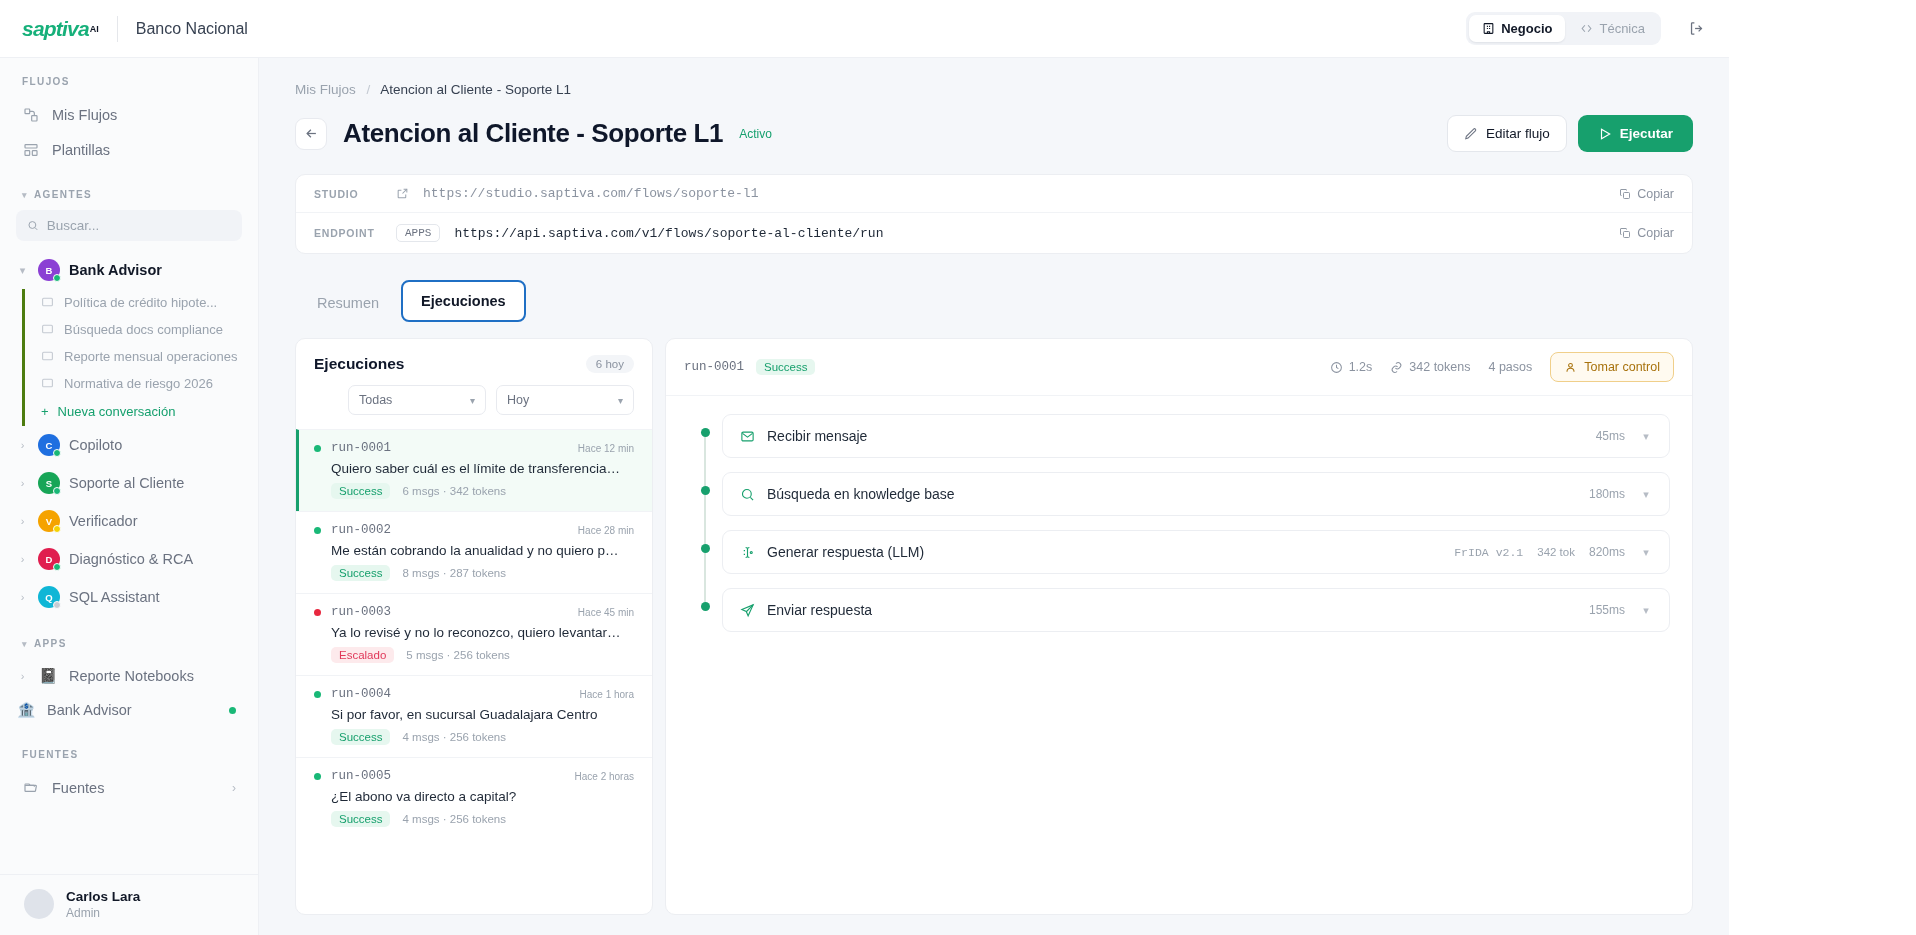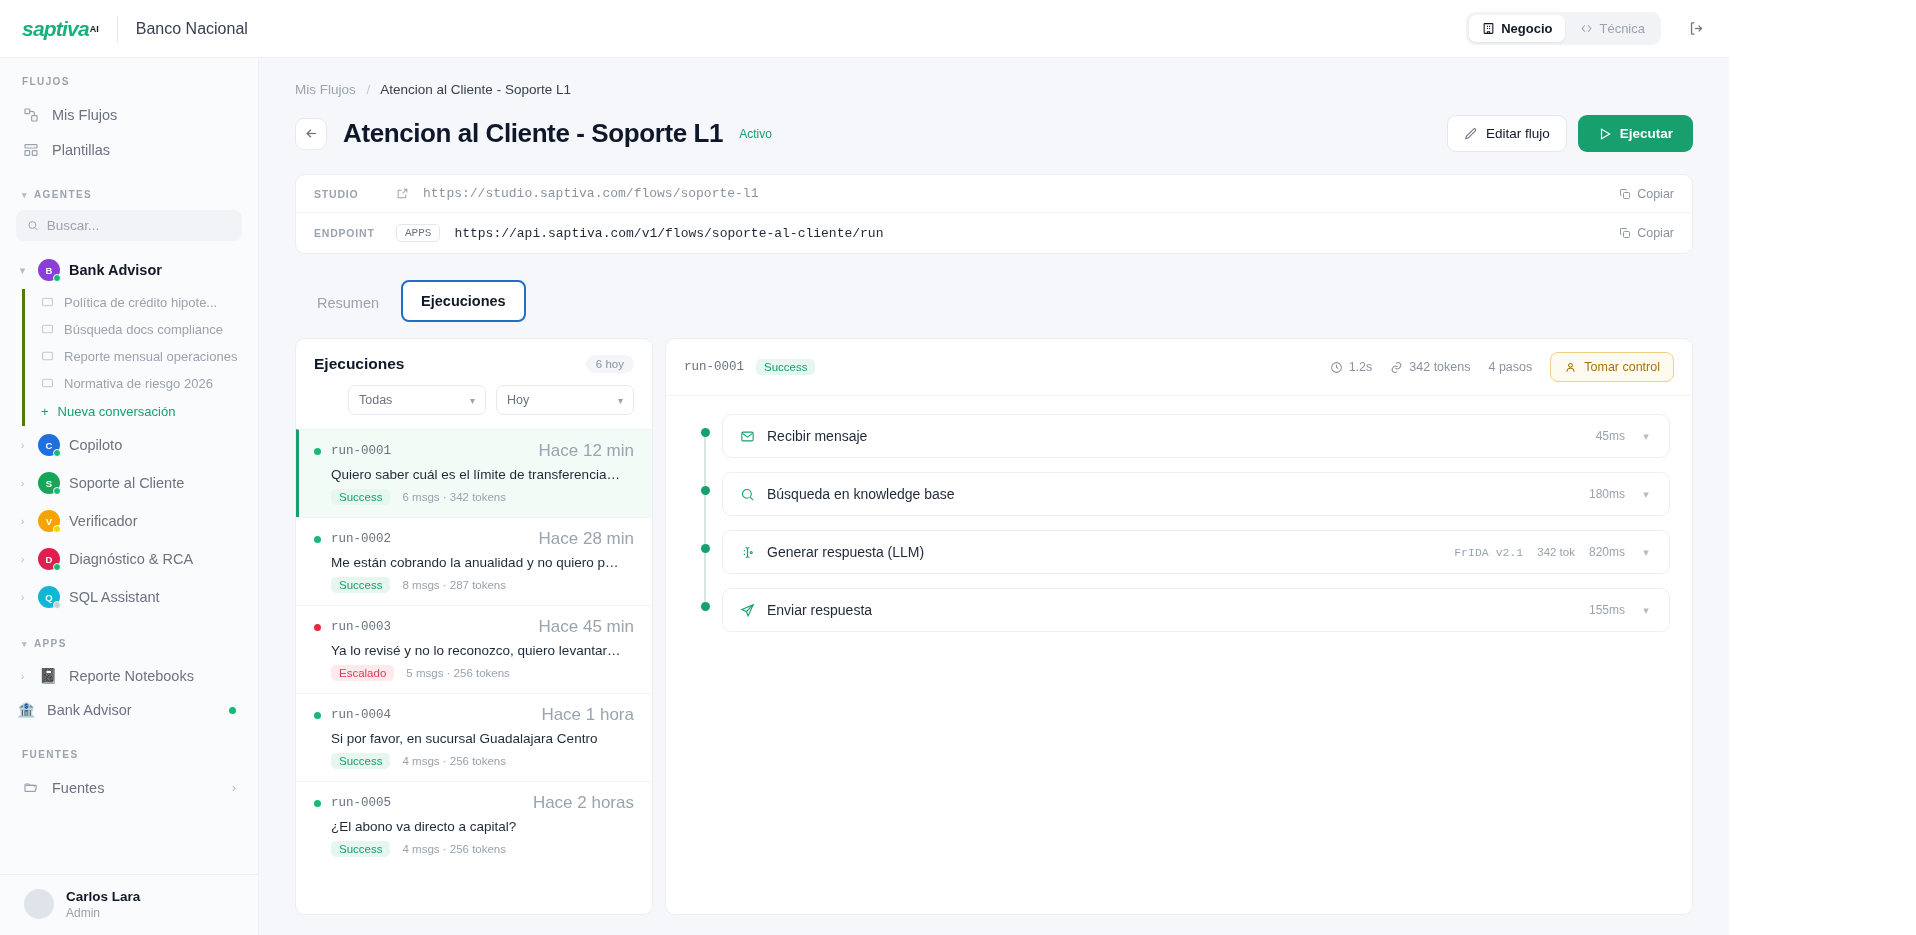--- a/index.html
+++ b/index.html
@@ -182,21 +182,21 @@
     font-size: 12.5px; color: #6b7280; padding: 7px 10px;
     display: flex; align-items: center; cursor: pointer;
   }
   .select .sc { margin-left: auto; color: #9aa3ae; font-size: 10px; }
   .runs-list { flex: 1; overflow: hidden; margin-top: 10px; }
   .run-item { padding: 11px 18px 12px 18px; border-top: 1px solid #f1f3f6; cursor: pointer; }
   .run-item.sel { background: #f3fbf7; border-left: 3px solid #17a06d; padding-left: 15px; }
   .run-top { display: flex; align-items: center; gap: 10px; }
   .run-dot { width: 7px; height: 7px; border-radius: 50%; flex: 0 0 7px; }
   .run-id { font-family: "Liberation Mono", monospace; font-size: 12.5px; color: #6b7280; }
-  .run-time { margin-left: auto; font-size: 17px; color: #9aa3ae; }
+  .run-time { margin-left: auto; font-size: 10px; color: #9aa3ae; }
   .run-msg {
     font-size: 13.5px; color: #1f2937; margin: 6px 0 7px 17px;
     white-space: nowrap; overflow: hidden; text-overflow: ellipsis; max-width: 290px;
   }
   .run-foot { display: flex; align-items: center; gap: 12px; margin-left: 17px; }
   .pill { font-size: 11.5px; border-radius: 5px; padding: 2px 8px; font-weight: 500; }
   .pill.success { background: #e6f7ef; color: #17a06d; }
   .pill.escalado { background: #fdeaec; color: #e0395a; }
   .run-meta { font-size: 11.5px; color: #9aa3ae; }
 

